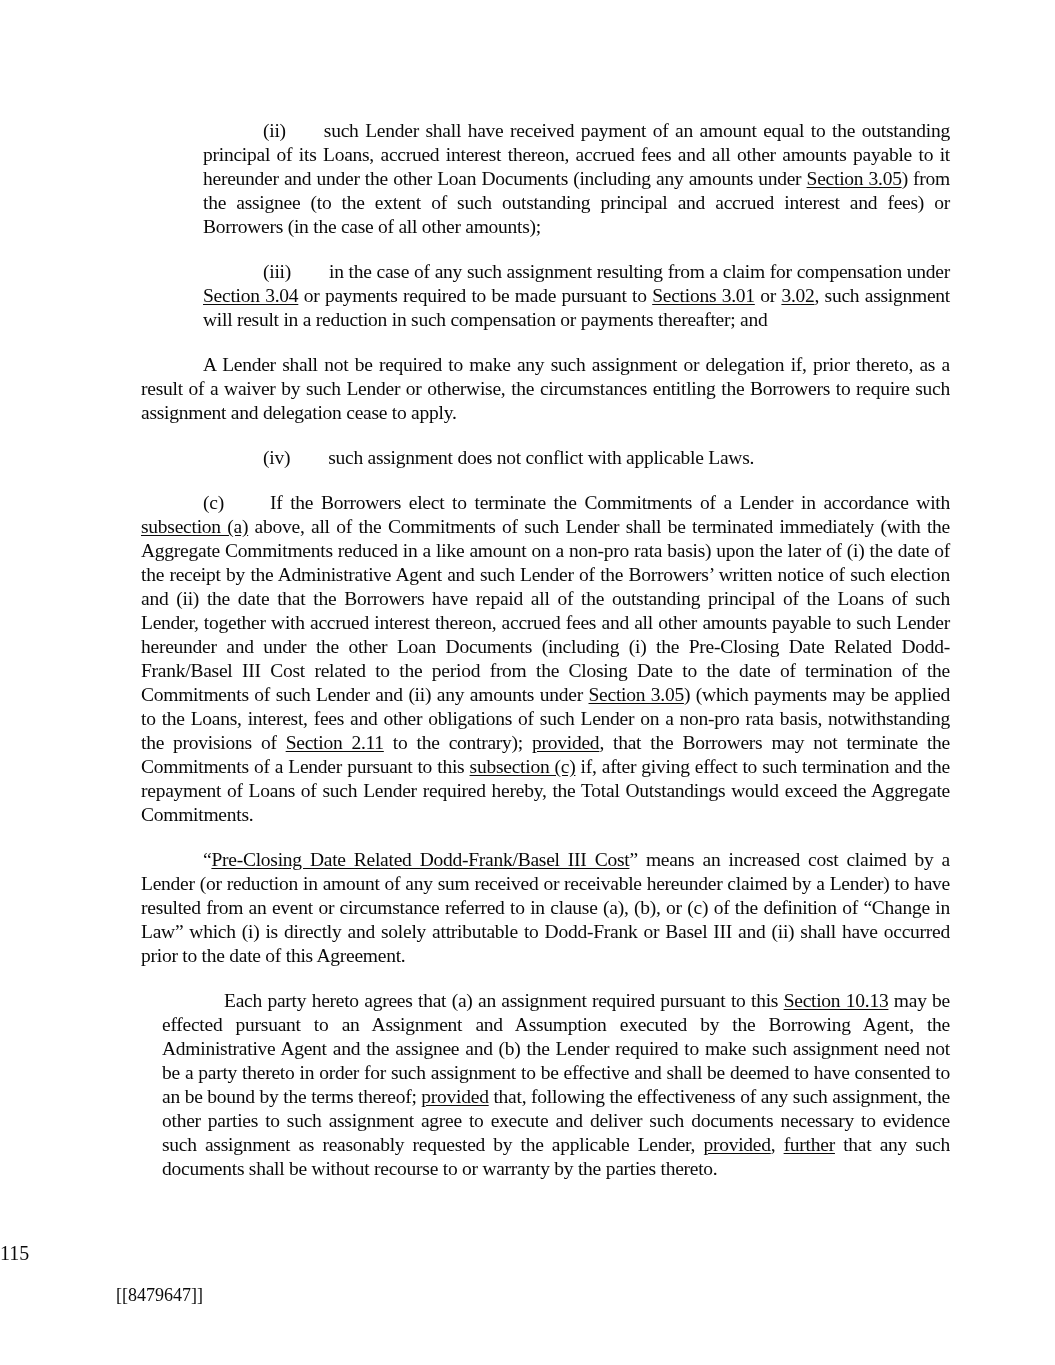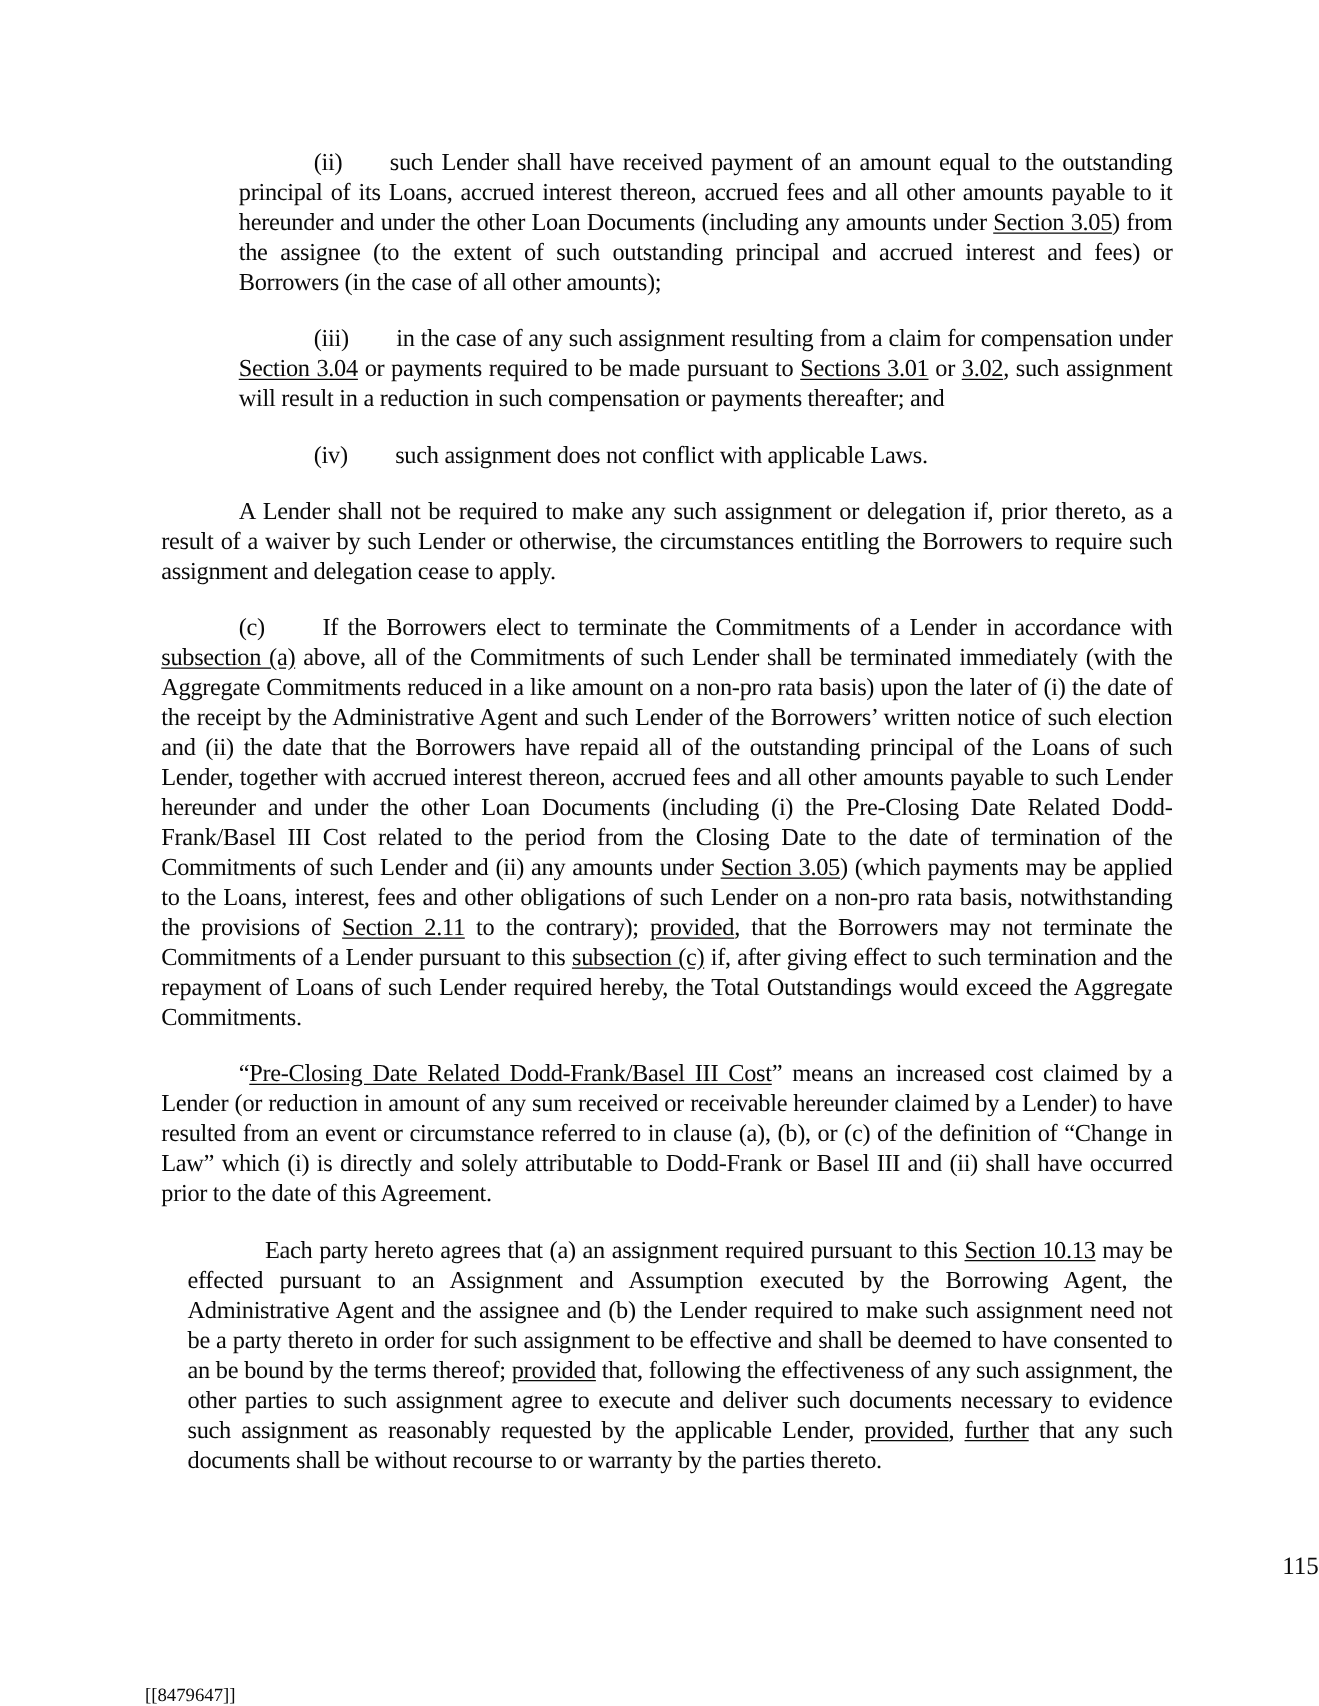--- a/index.html
+++ b/index.html
@@ -7,21 +7,21 @@
   body {
     width: 1055px;
     height: 1365px;
     position: relative;
     font-family: "Liberation Serif", "DejaVu Serif", serif;
     color: #0a0a0a;
     overflow: hidden;
   }
   .doc {
     position: absolute;
-    left: 129px;
+    left: 141px;
     top: 119px;
     width: 809px;
     font-size: 19.5px;
     line-height: 24px;
     letter-spacing: -0.25px;
     text-align: justify;
   }
   p.para { margin: 0 0 21px 0; }
   p.para:last-child { margin-bottom: 0; margin-left: 21px; }
   p.para.body { text-indent: 62px; }
@@ -31,40 +31,40 @@
   }
   .label { white-space: nowrap; }
   .tab { display: inline-block; width: 38px; }
   p.para.body .tab { width: 46px; }
   .u { text-decoration: underline; text-underline-offset: 2px; }
   .page-number {
     position: absolute;
     top: 1241px;
     left: 0;
     width: 1055px;
-    text-align: right;
+    text-align: left;
     font-size: 20px;
     line-height: 24px;
   }
   .footer-id {
     position: absolute;
-    top: 1349px;
+    top: 1287px;
     left: 116px;
-    font-size: 15px;
+    font-size: 18px;
     line-height: 16px;
   }
 </style>
 </head>
 <body>
 
 <div class="doc">
     <p class="para item"><span class="label">(ii)</span><span class="tab"></span><span>such Lender shall have received payment of an amount equal to the outstanding principal of its Loans, accrued interest thereon, accrued fees and all other amounts payable to it hereunder and under the other Loan Documents (including any amounts under </span><span class="u">Section 3.05</span><span>) from the assignee (to the extent of such outstanding principal and accrued interest and fees) or Borrowers (in the case of all other amounts);</span></p>
     <p class="para item"><span class="label">(iii)</span><span class="tab"></span><span>in the case of any such assignment resulting from a claim for compensation under </span><span class="u">Section 3.04</span><span> or payments required to be made pursuant to </span><span class="u">Sections 3.01</span><span> or </span><span class="u">3.02</span><span>, such assignment will result in a reduction in such compensation or payments thereafter; and</span></p>
+    <p class="para body"><span>A Lender shall not be required to make any such assignment or delegation if, prior thereto, as a result of a waiver by such Lender or otherwise, the circumstances entitling the Borrowers to require such assignment and delegation cease to apply.</span></p>
     <p class="para item"><span class="label">(iv)</span><span class="tab"></span><span>such assignment does not conflict with applicable Laws.</span></p>
-    <p class="para body"><span>A Lender shall not be required to make any such assignment or delegation if, prior thereto, as a result of a waiver by such Lender or otherwise, the circumstances entitling the Borrowers to require such assignment and delegation cease to apply.</span></p>
     <p class="para body"><span class="label">(c)</span><span class="tab"></span><span>If the Borrowers elect to terminate the Commitments of a Lender in accordance with </span><span class="u">subsection (a)</span><span> above, all of the Commitments of such Lender shall be terminated immediately (with the Aggregate Commitments reduced in a like amount on a non-pro rata basis) upon the later of (i) the date of the receipt by the Administrative Agent and such Lender of the Borrowers’ written notice of such election and (ii) the date that the Borrowers have repaid all of the outstanding principal of the Loans of such Lender, together with accrued interest thereon, accrued fees and all other amounts payable to such Lender hereunder and under the other Loan Documents (including (i) the Pre-Closing Date Related Dodd-Frank/Basel III Cost related to the period from the Closing Date to the date of termination of the Commitments of such Lender and (ii) any amounts under </span><span class="u">Section 3.05</span><span>) (which payments may be applied to the Loans, interest, fees and other obligations of such Lender on a non-pro rata basis, notwithstanding the provisions of </span><span class="u">Section 2.11</span><span> to the contrary); </span><span class="u">provided</span><span>, that the Borrowers may not terminate the Commitments of a Lender pursuant to this </span><span class="u">subsection (c)</span><span> if, after giving effect to such termination and the repayment of Loans of such Lender required hereby, the Total Outstandings would exceed the Aggregate Commitments.</span></p>
     <p class="para body"><span>“</span><span class="u">Pre-Closing Date Related Dodd-Frank/Basel III Cost</span><span>” means an increased cost claimed by a Lender (or reduction in amount of any sum received or receivable hereunder claimed by a Lender) to have resulted from an event or circumstance referred to in clause (a), (b), or (c) of the definition of “Change in Law” which (i) is directly and solely attributable to Dodd-Frank or Basel III and (ii) shall have occurred prior to the date of this Agreement.</span></p>
     <p class="para body"><span>Each party hereto agrees that (a) an assignment required pursuant to this </span><span class="u">Section 10.13</span><span> may be effected pursuant to an Assignment and Assumption executed by the Borrowing Agent, the Administrative Agent and the assignee and (b) the Lender required to make such assignment need not be a party thereto in order for such assignment to be effective and shall be deemed to have consented to an be bound by the terms thereof; </span><span class="u">provided</span><span> that, following the effectiveness of any such assignment, the other parties to such assignment agree to execute and deliver such documents necessary to evidence such assignment as reasonably requested by the applicable Lender, </span><span class="u">provided</span><span>, </span><span class="u">further</span><span> that any such documents shall be without recourse to or warranty by the parties thereto.</span></p>
   </div>
 
 <div class="page-number">115</div>
 
 <div class="footer-id">[[8479647]]</div>
 
 </body></html>

